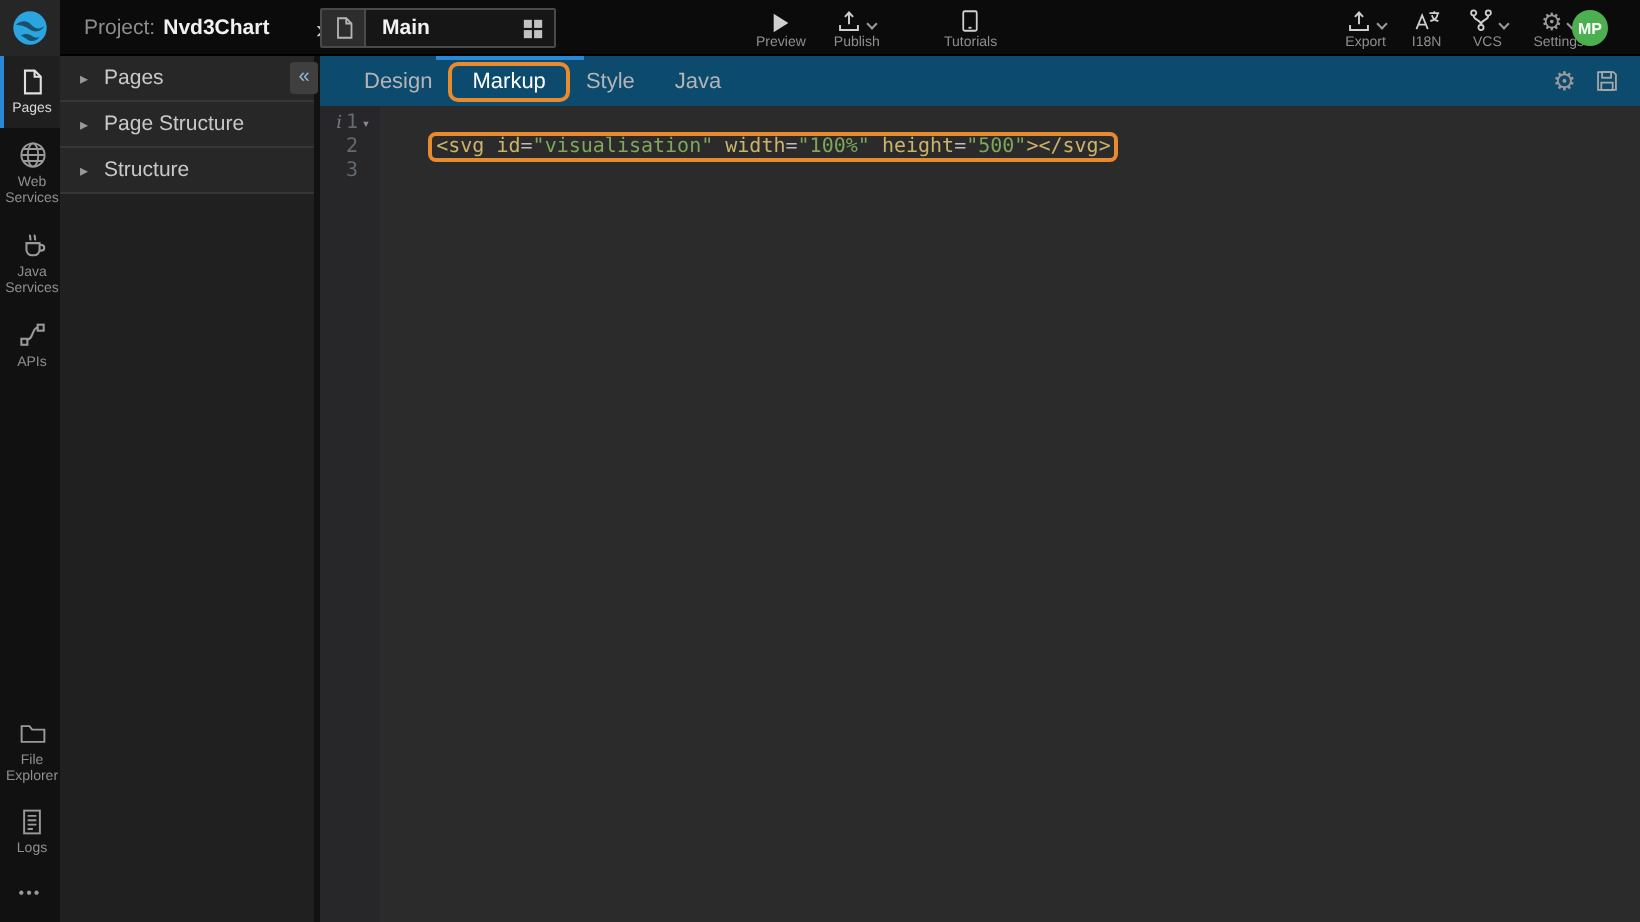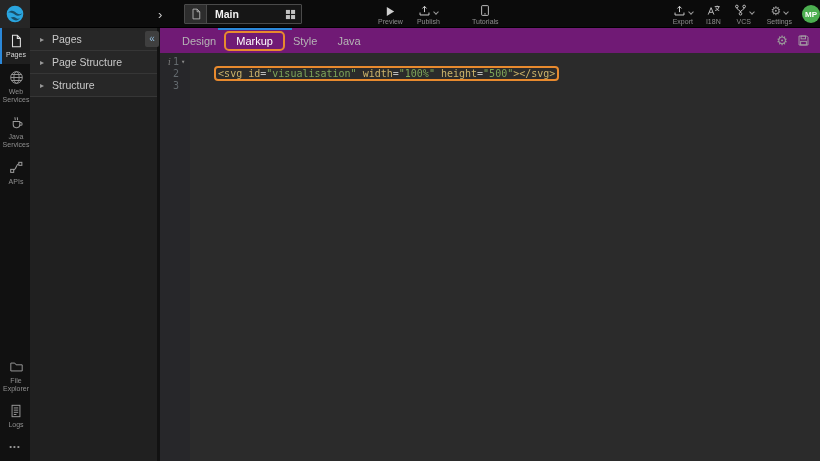--- a/index.html
+++ b/index.html
@@ -7,33 +7,33 @@
   body { font-family:"Liberation Sans", sans-serif; }
   .screen { position:relative; width:820px; height:461px; background:#141414; overflow:hidden; }
 
   
   .topbar { position:relative; height:28px; background:#0b0b0b; border-bottom:1px solid #000; }
   .logo-tile { position:absolute; left:0; top:0; width:30px; height:28px; background:#262626; display:flex; align-items:center; justify-content:center; }
   .tb-left { position:absolute; left:42px; top:0; height:28px; display:flex; align-items:center; }
   .project-label { color:#8d8d8d; font-size:10.5px; }
   .project-name { color:#f0f0f0; font-size:10.5px; font-weight:bold; margin-left:4px; }
   .chev { position:absolute; left:158px; top:0; height:28px; display:flex; align-items:center; color:#cfcfcf; font-size:13px; }
-  .page-tab { position:absolute; left:184px; top:4px; width:118px; height:20px; border:1px solid #4a4a4a; background:#161616; display:flex; align-items:center; border-radius:1px; }
+  .page-tab { position:absolute; left:160px; top:4px; width:118px; height:20px; border:1px solid #4a4a4a; background:#161616; display:flex; align-items:center; border-radius:1px; }
   .page-tab .ftile { width:22px; height:100%; background:#2d2d2d; border-right:1px solid #4a4a4a; display:flex; align-items:center; justify-content:center; }
   .page-tab .ptlabel { color:#f2f2f2; font-size:10.5px; font-weight:bold; margin-left:8px; flex:1; }
   .page-tab .gridbtn { margin-right:5px; display:flex; align-items:center; }
   .tb-btn { display:flex; flex-direction:column; align-items:center; justify-content:center; height:28px; cursor:pointer; }
   .tb-ic { height:13px; display:flex; align-items:flex-end; }
   .tb-lbl { font-size:7px; color:#8f8f8f; margin-top:1px; white-space:nowrap; }
   .caret { width:4px; height:4px; border-right:1.3px solid #9a9a9a; border-bottom:1.3px solid #9a9a9a; transform:rotate(45deg); display:inline-block; margin-left:3px; margin-bottom:3px; }
   .tb-mid { position:absolute; left:378px; top:0; display:flex; gap:14px; }
   .tb-tut { position:absolute; left:472px; top:0; }
   .tb-right { position:absolute; right:28px; top:0; display:flex; gap:13px; align-items:center; }
   .withcaret { display:flex; align-items:flex-end; }
-  .avatar { position:absolute; right:0; top:5px; width:18px; height:18px; border-radius:50%; background:var(--green); color:#fff; font-size:8px; font-weight:bold; display:flex; align-items:center; justify-content:center; cursor:pointer; }
+  .avatar { position:absolute; right:16px; top:5px; width:18px; height:18px; border-radius:50%; background:var(--green); color:#fff; font-size:8px; font-weight:bold; display:flex; align-items:center; justify-content:center; cursor:pointer; }
 
   
   .main-body { display:flex; height:433px; }
 
   
   .rail { width:30px; background:#111; display:flex; flex-direction:column; align-items:stretch; }
   .rail-item { display:flex; flex-direction:column; align-items:center; padding:6px 1px 5px; cursor:pointer; border-left:2px solid transparent; }
   .rail-item.active { background:#1f1f1f; border-left:2px solid var(--blue); }
   .rail-label { font-size:7px; color:#8f8f8f; text-align:center; line-height:8px; margin-top:3px; }
   .rail-item.active .rail-label { color:#d8d8d8; }
@@ -42,21 +42,21 @@
 
   
   .panel { position:relative; width:130px; background:#202020; border-right:3px solid #121212; }
   .panel-row { height:23px; background:#272727; border-bottom:1px solid #363636; display:flex; align-items:center; padding-left:10px; cursor:pointer; }
   .panel-arrow { color:#9a9a9a; font-size:8px; margin-right:8px; }
   .panel-label { color:#c9c9c9; font-size:10.5px; }
   .collapse-btn { position:absolute; right:-2px; top:3px; width:14px; height:16px; background:#3f3f3f; color:#8fb9d9; font-size:10px; line-height:15px; text-align:center; border-radius:2px; cursor:pointer; z-index:3; }
 
   
   .editor { flex:1; display:flex; flex-direction:column; background:#2b2b2b; position:relative; }
-  .tabbar { position:relative; height:25px; background:#701a75; display:flex; align-items:center; padding-left:12px; }
+  .tabbar { position:relative; height:25px; background:#0c4a6e; display:flex; align-items:center; padding-left:12px; }
   .tab { position:relative; padding:2px 10px; font-size:11px; color:#b5b5b5; cursor:pointer; border-radius:3px; }
   .tab.active { color:#fff; font-weight:normal; }
   .tab.annotated { outline:2px solid var(--orange); outline-offset:0px; }
   .tab-indicator { position:absolute; top:0; left:58px; width:74px; height:2px; background:var(--blue); }
   .tabbar-right { position:absolute; right:10px; top:0; height:25px; display:flex; align-items:center; gap:9px; }
   .gearbtn { color:#9a9a9a; font-size:13px; cursor:pointer; line-height:1; }
   .savebtn { cursor:pointer; display:flex; align-items:center; }
 
   
   .code { flex:1; font-family:"DejaVu Sans Mono", monospace; font-size:10px; line-height:12px; padding-top:3px;
@@ -82,20 +82,24 @@
 
   <header class="topbar">
     <div class="logo-tile">
       <svg viewBox="0 0 24 24" width="20" height="20">
         <circle cx="12" cy="12" r="10" fill="#2aa5df"></circle>
         <path d="M3.5 10c4-3.2 7.2-2.2 9.2 0s5 3.2 8 1c-1.2 2.4-5.2 4.2-8.2 2.2S8 10.4 3.5 10z" fill="#0b0b0b" opacity="0.55"></path>
         <path d="M6.5 16.5c3-1.6 5.2-1 7.2.6 1.5 1.1 3.2.8 4.3-.3-1.6 3-4.9 3.8-7.4 2.2-1.8-1.1-2.9-2-4.1-2.5z" fill="#0b0b0b" opacity="0.55"></path>
       </svg>
     </div>
 
+    <div class="tb-left">
+      <span class="project-label">Project:</span>
+      <span class="project-name">Nvd3Chart</span>
+    </div>
 
     <span class="chev">›</span>
 
     <div class="page-tab">
       <span class="ftile">
         <svg viewBox="0 0 16 16" width="12" height="12" fill="none" stroke="#b5b5b5" stroke-width="1.2">
           <path d="M4 1.5h5.5L13 5v9.5H4z"></path>
             <path d="M9.5 1.5V5H13"></path>
         </svg>
       </span>

